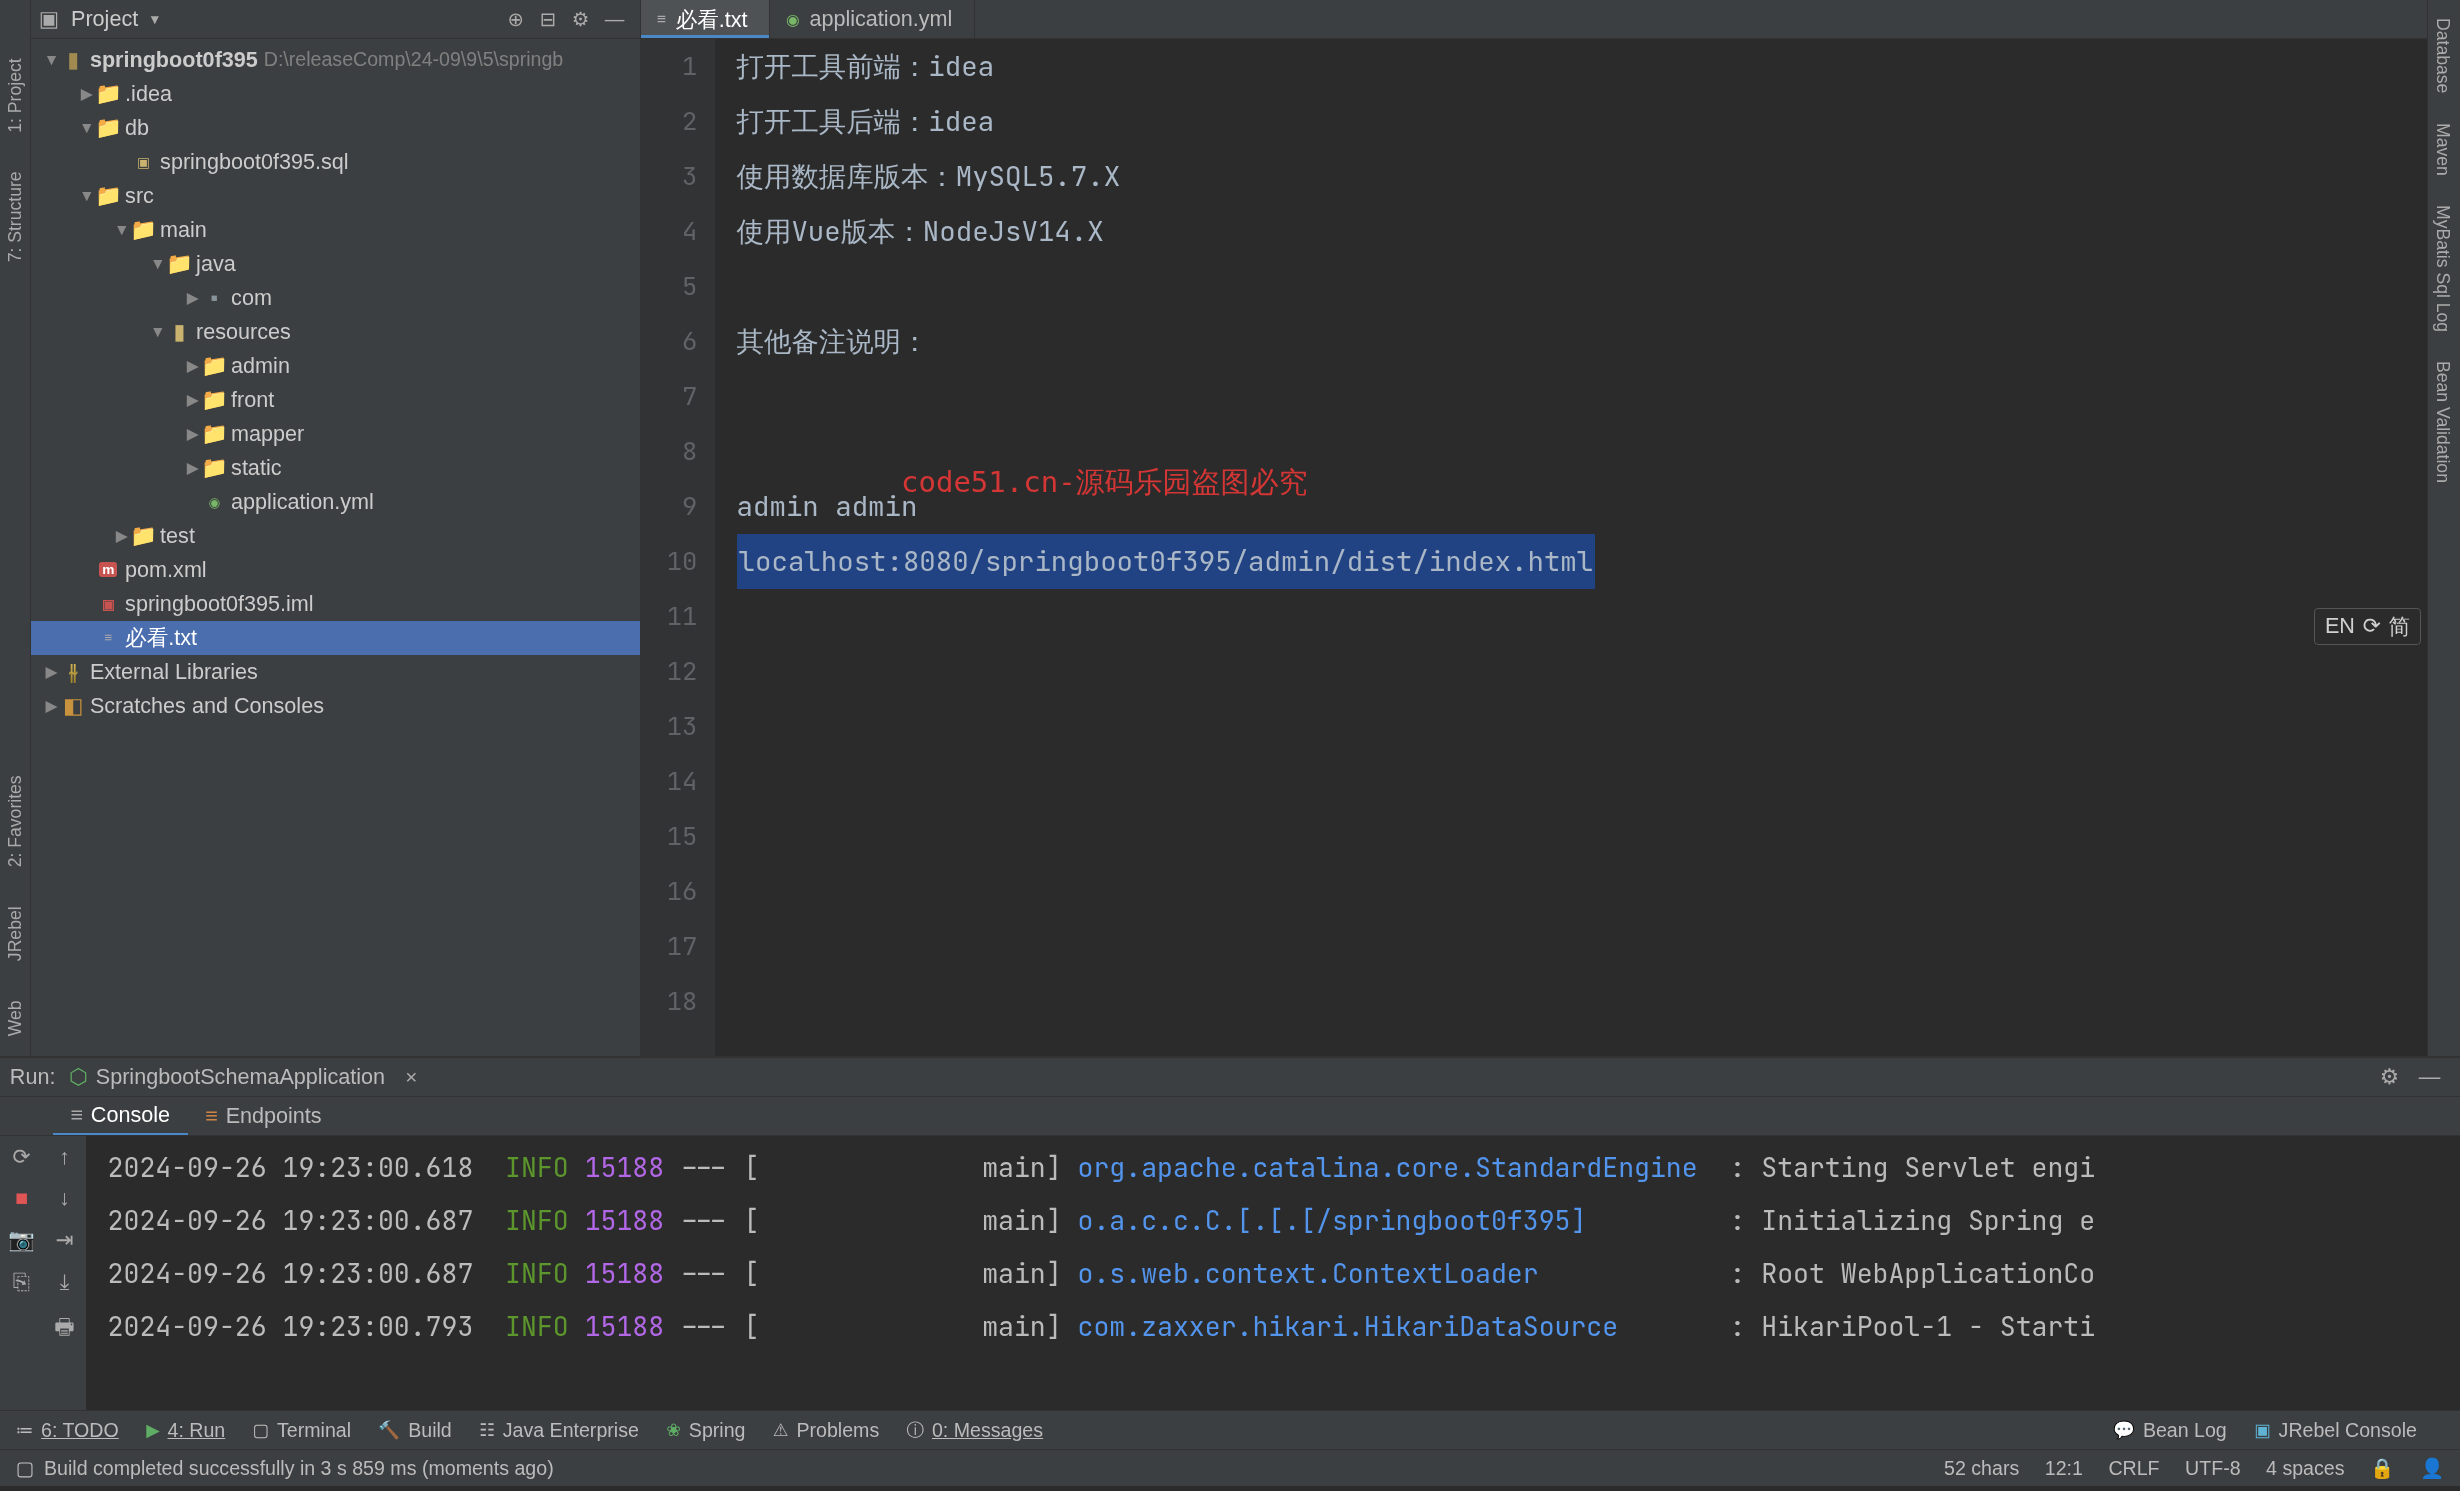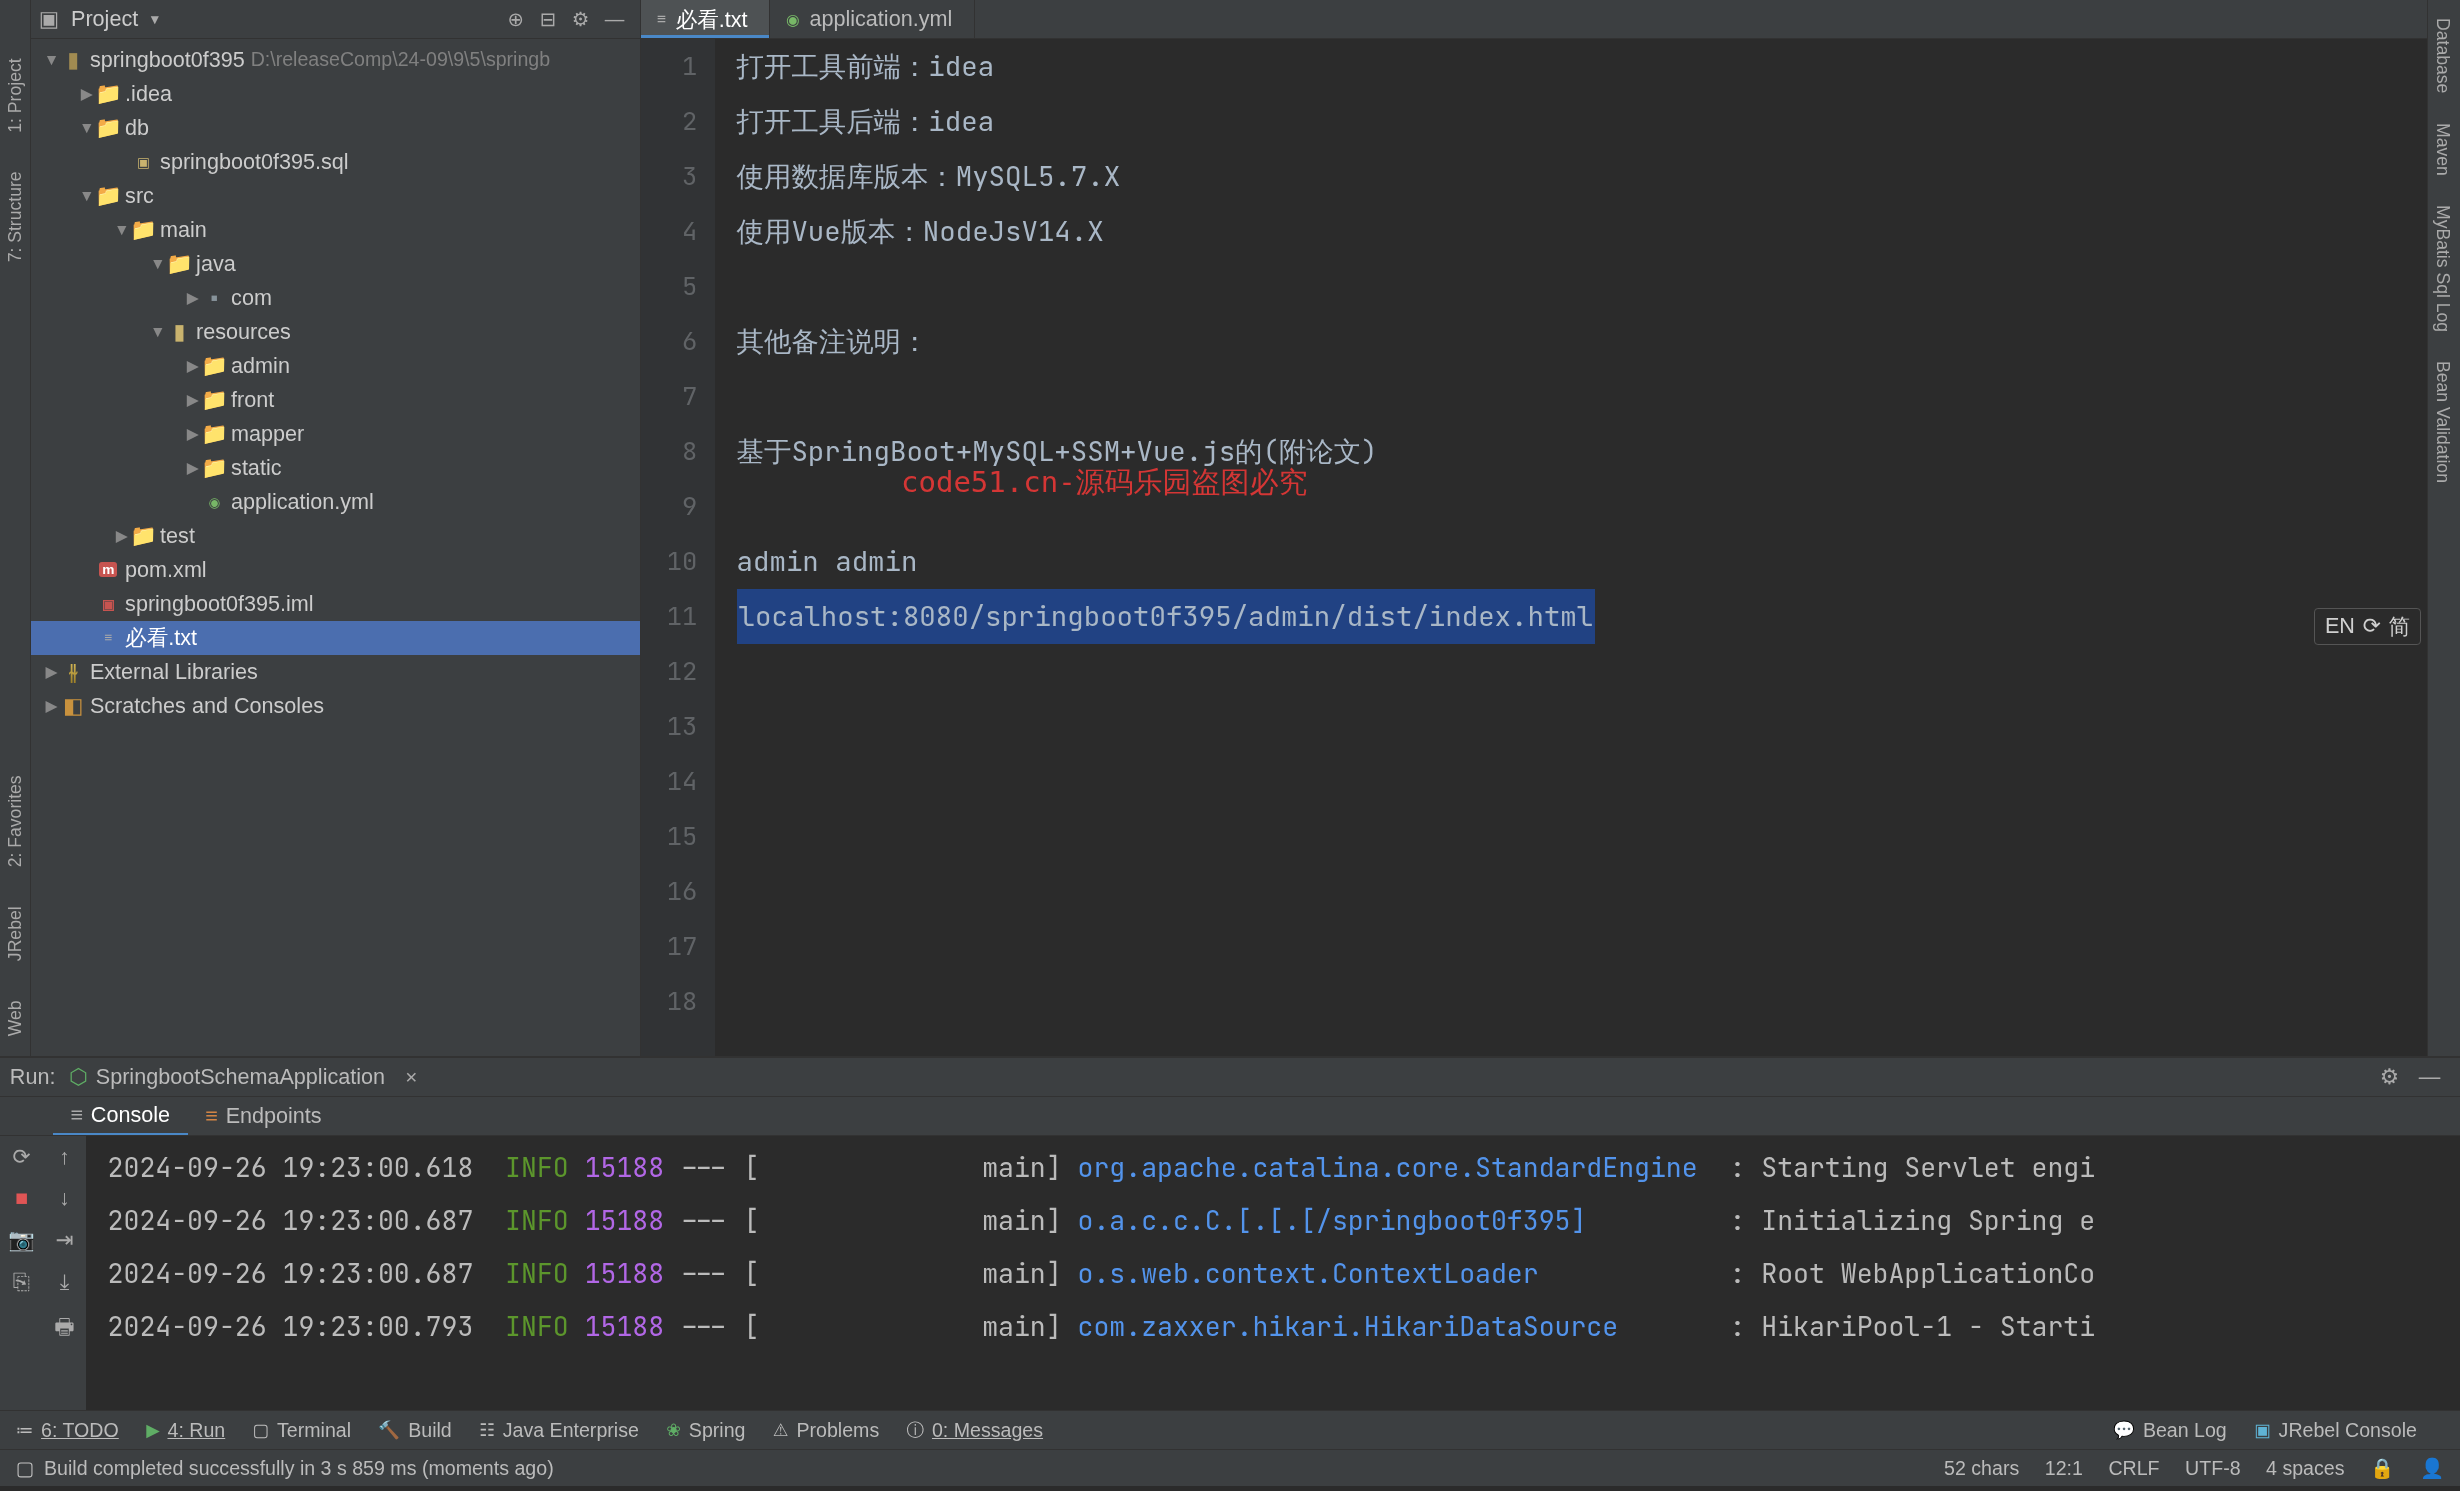--- a/index.html
+++ b/index.html
@@ -381,21 +381,21 @@
         <span class="spacer"></span>
         <span class="toolicon">⊕</span>
         <span class="toolicon">⊟</span>
         <span class="toolicon">⚙</span>
         <span class="toolicon">—</span>
       </div>
       <div class="project-tree">
         <div class="tree-row" style="--ind:11.8px">
             <span class="tree-arrow">▼</span>
             <span class="tree-icon fld-root">▮</span>
-            <span class="tree-label" style="font-weight:normal">springboot0f395</span>
+            <span class="tree-label" style="font-weight:bold">springboot0f395</span>
             <span class="tree-label gray">D:\releaseComp\24-09\9\5\springb</span>
           </div>
         <div class="tree-row" style="--ind:47px">
             <span class="tree-arrow">▶</span>
             <span class="tree-icon fld">📁</span>
             <span class="tree-label">.idea</span>
           </div>
         <div class="tree-row" style="--ind:47px">
             <span class="tree-arrow">▼</span>
             <span class="tree-icon fld">📁</span>
@@ -535,21 +535,20 @@
           </div>
         <div class="code-body" id="codebody">
           <div class="red-wm">code51.cn-源码乐园盗图必究</div>
         <div>打开工具前端：idea</div>
             <div>打开工具后端：idea</div>
             <div>使用数据库版本：MySQL5.7.X</div>
             <div>使用Vue版本：NodeJsV14.X</div>
             <div></div>
             <div>其他备注说明：</div>
             <div></div>
-            <div>基于SpringBoot+MySQL+SSM+Vue.js的(附论文)</div>
             <div></div>
             <div>admin admin</div>
             <div><span class="hl">localhost:8080/springboot0f395/admin/dist/index.html</span></div>
             <div></div>
             <div></div>
             <div></div>
             <div></div>
           </div>
       </div>
     </div>

